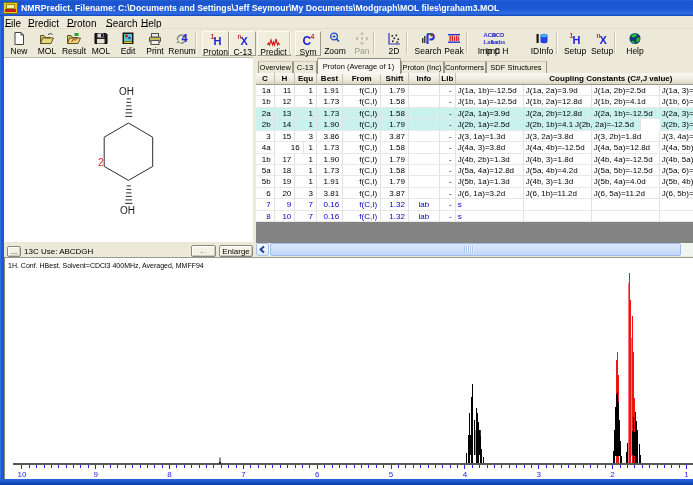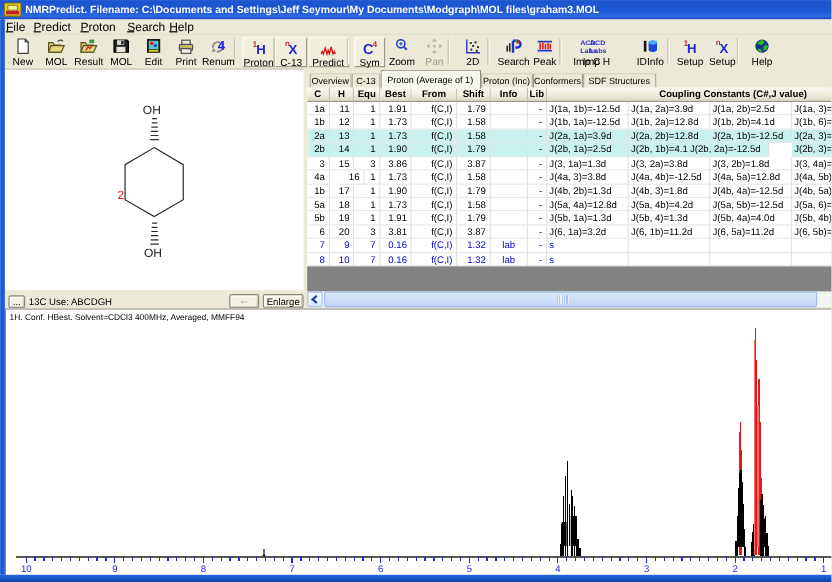--- a/index.html
+++ b/index.html
@@ -425,21 +425,21 @@
       <div class="row" style="top:103.36px">
         <div class="c r" style="left:0.0px;width:18.7px;padding-right:3px">5b</div>
         <div class="c r" style="left:18.7px;width:20.6px;padding-right:3px">19</div>
         <div class="c r" style="left:39.3px;width:21.6px;padding-right:3px">1</div>
         <div class="c r" style="left:60.9px;width:26.3px;padding-right:3px">1.91</div>
         <div class="c r" style="left:87.2px;width:37.9px;padding-right:3px">f(C,I)</div>
         <div class="c r" style="left:125.1px;width:27.8px;padding-right:3px">1.79</div>
         <div class="c ctr" style="left:152.9px;width:31.0px;"></div>
         <div class="c r" style="left:183.9px;width:15.9px;padding-right:3px">-</div>
         <div class="c " style="left:199.8px;width:68.0px;padding-left:2px">J(5b, 1a)=1.3d</div>
-        <div class="c " style="left:267.8px;width:68.0px;padding-left:2px">J(5b, 4)=1.3d</div>
+        <div class="c " style="left:267.8px;width:68.0px;padding-left:2px">J(4b, 3)=1.3d</div>
         <div class="c " style="left:335.8px;width:68.0px;padding-left:2px">J(5b, 4a)=4.0d</div>
         <div class="c " style="left:403.8px;width:80.2px;padding-left:2px">J(5b, 4b)=-12.5d</div>
       </div>
       <div class="row" style="top:114.78px">
         <div class="c r" style="left:0.0px;width:18.7px;padding-right:3px">6</div>
         <div class="c r" style="left:18.7px;width:20.6px;padding-right:3px">20</div>
         <div class="c r" style="left:39.3px;width:21.6px;padding-right:3px">3</div>
         <div class="c r" style="left:60.9px;width:26.3px;padding-right:3px">3.81</div>
         <div class="c r" style="left:87.2px;width:37.9px;padding-right:3px">f(C,I)</div>
         <div class="c r" style="left:125.1px;width:27.8px;padding-right:3px">3.87</div>

